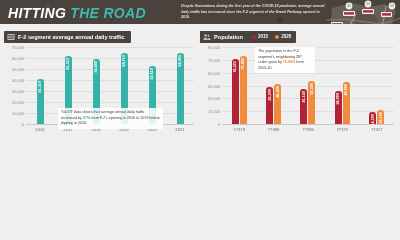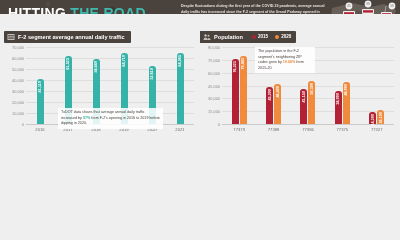--- a/index.html
+++ b/index.html
@@ -5,23 +5,24 @@
   * { box-sizing: border-box; margin:0; padding:0; }
   html,body { width:400px; height:137px; overflow:hidden; }
   body {
     font-family: "Liberation Sans", sans-serif;
     background:#efefef;
     position:relative;
   }
 
   
   .header {
-    position:absolute; left:0; top:0; width:400px; height:14px;
+    position:absolute; left:0; top:0; width:400px; height:24px;
     background:#4a423d;
     overflow:hidden;
+    font-style:italic;
   }
   .header:before{
     content:""; position:absolute; inset:0;
     background:
       radial-gradient(circle at 12% 30%, rgba(255,255,255,.05) 0 2px, transparent 2px),
       radial-gradient(circle at 28% 70%, rgba(0,0,0,.18) 0 3px, transparent 3px),
       radial-gradient(circle at 55% 20%, rgba(255,255,255,.04) 0 2px, transparent 2px),
       radial-gradient(circle at 70% 80%, rgba(0,0,0,.15) 0 3px, transparent 3px);
   }
   .title {

